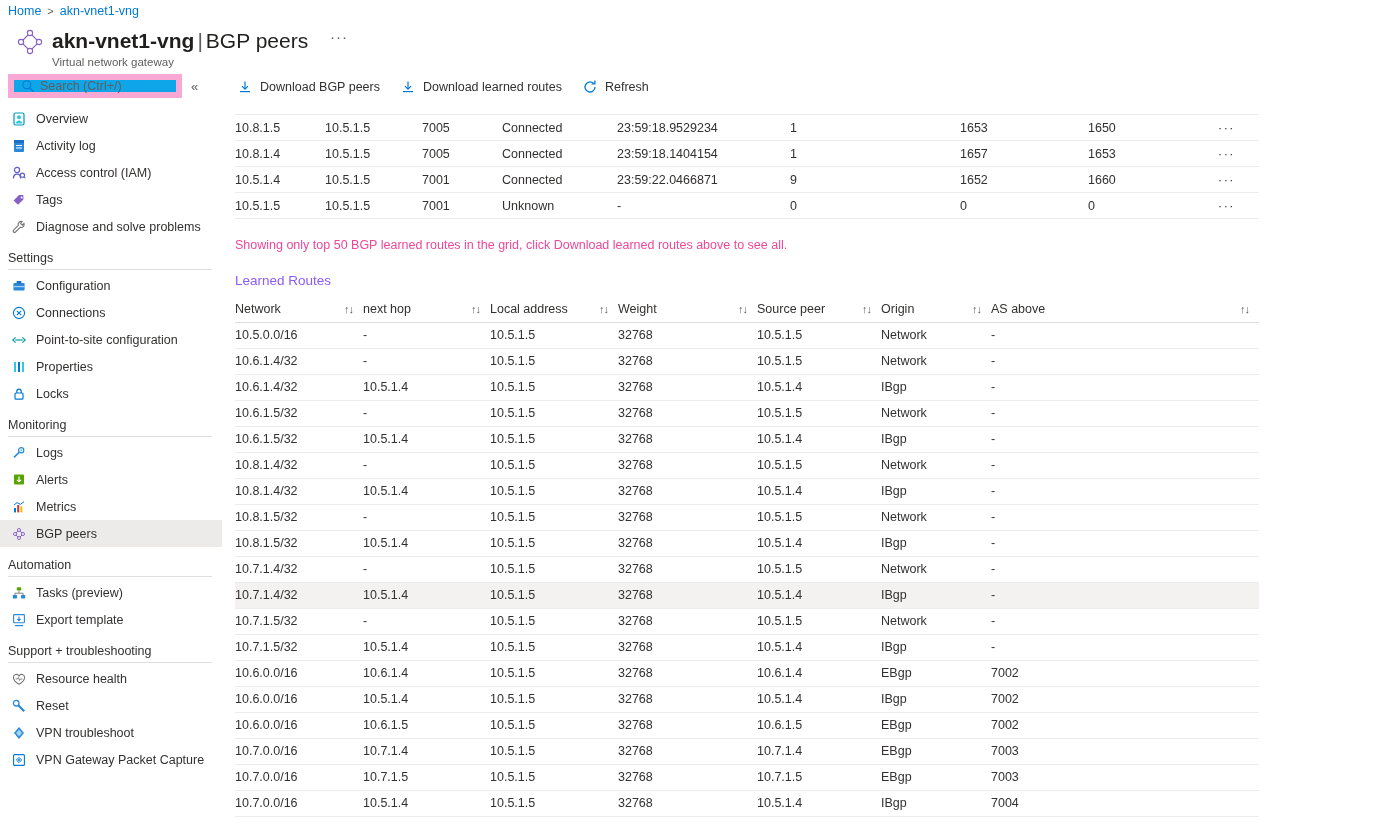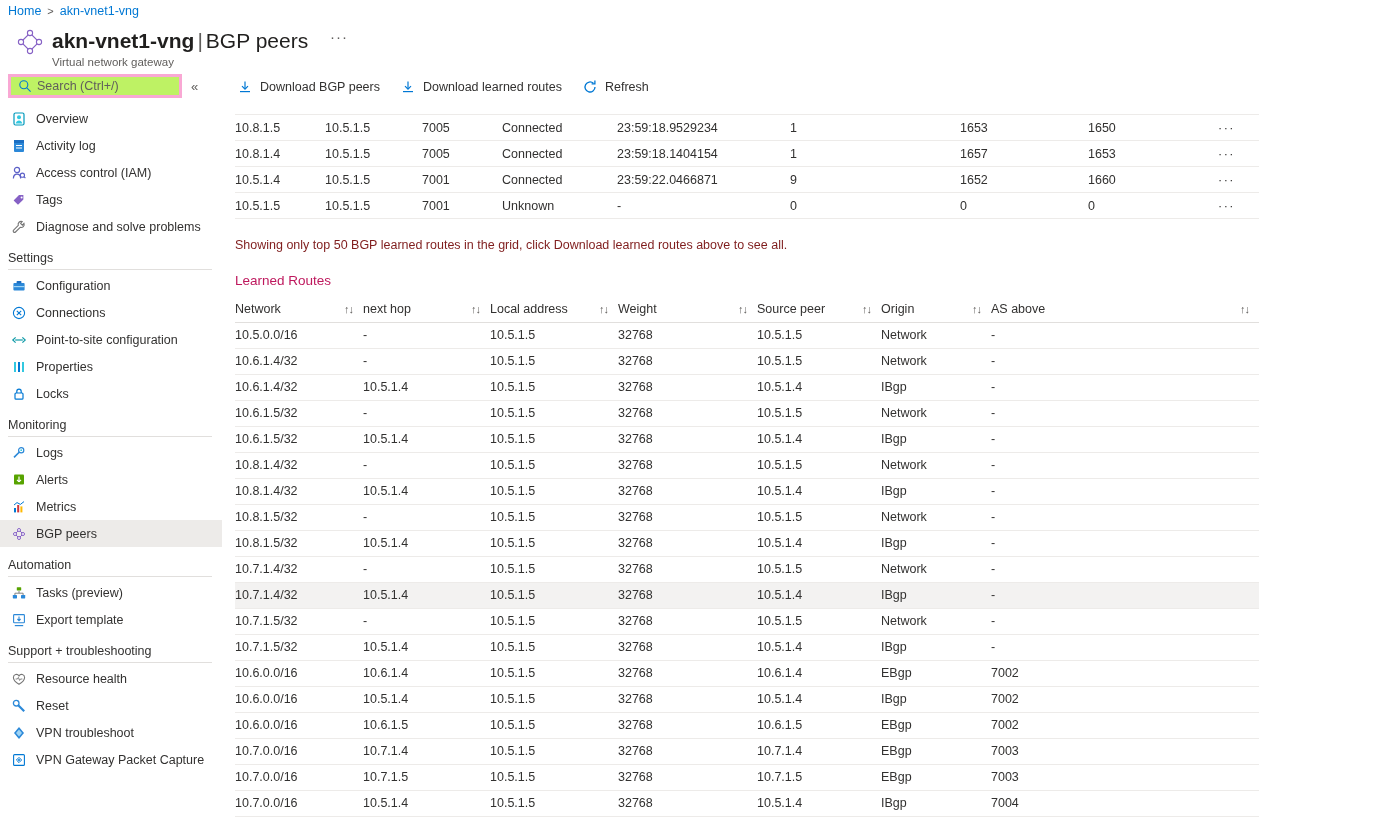--- a/index.html
+++ b/index.html
@@ -47,21 +47,21 @@
   
   .leftnav {
     position: absolute; left: 0; top: 72px;
     width: 222px; height: 755px;
   }
   .search-row {
     display: flex; align-items: center; padding: 0 6px 0 8px; height: 28px;
   }
   .search-box {
     position: relative; width: 174px; height: 24px;
-    border: 3px solid #f9a8d4; background: #bef264;
+    border: 6px solid #f9a8d4; background: #0ea5e9;
     display: flex; align-items: center;
   }
   .search-box .mag {
     width: 14px; height: 14px; margin: 0 5px 0 7px; flex: none;
   }
   .search-box input {
     border: 0; outline: 0; font-size: 12.5px; color: #323130;
     font-family: "Liberation Sans", sans-serif; width: 140px;
     background: transparent; padding: 0;
   }
@@ -135,24 +135,24 @@
   .peers-col-5 { width: 170px; }
   .peers-col-6 { width: 128px; }
   .peers-col-7 { width: 130px; }
   .peers-col-8 { width: 41px; }
   .row-menu {
     color: #605e5c; letter-spacing: 1.5px; cursor: pointer;
     font-size: 13px; text-align: center; padding-right: 0 !important;
   }
 
   .note {
-    margin: 18px 0 0 13px; font-size: 12.5px; color: #7f1d1d;
+    margin: 18px 0 0 13px; font-size: 12.5px; color: #ec4899;
   }
   .section-title {
-    margin: 21px 0 8px 13px; font-size: 13.5px; color: #be185d;
+    margin: 21px 0 8px 13px; font-size: 13.5px; color: #8b5cf6;
   }
 
   table.routes { width: 1024px; }
   table.routes th {
     height: 26px; border-bottom: 1px solid #e1dfdd;
     vertical-align: middle; padding: 0;
   }
   .th-inner { display: flex; align-items: center; }
   .th-text { white-space: nowrap; }
   .sort-ico {

